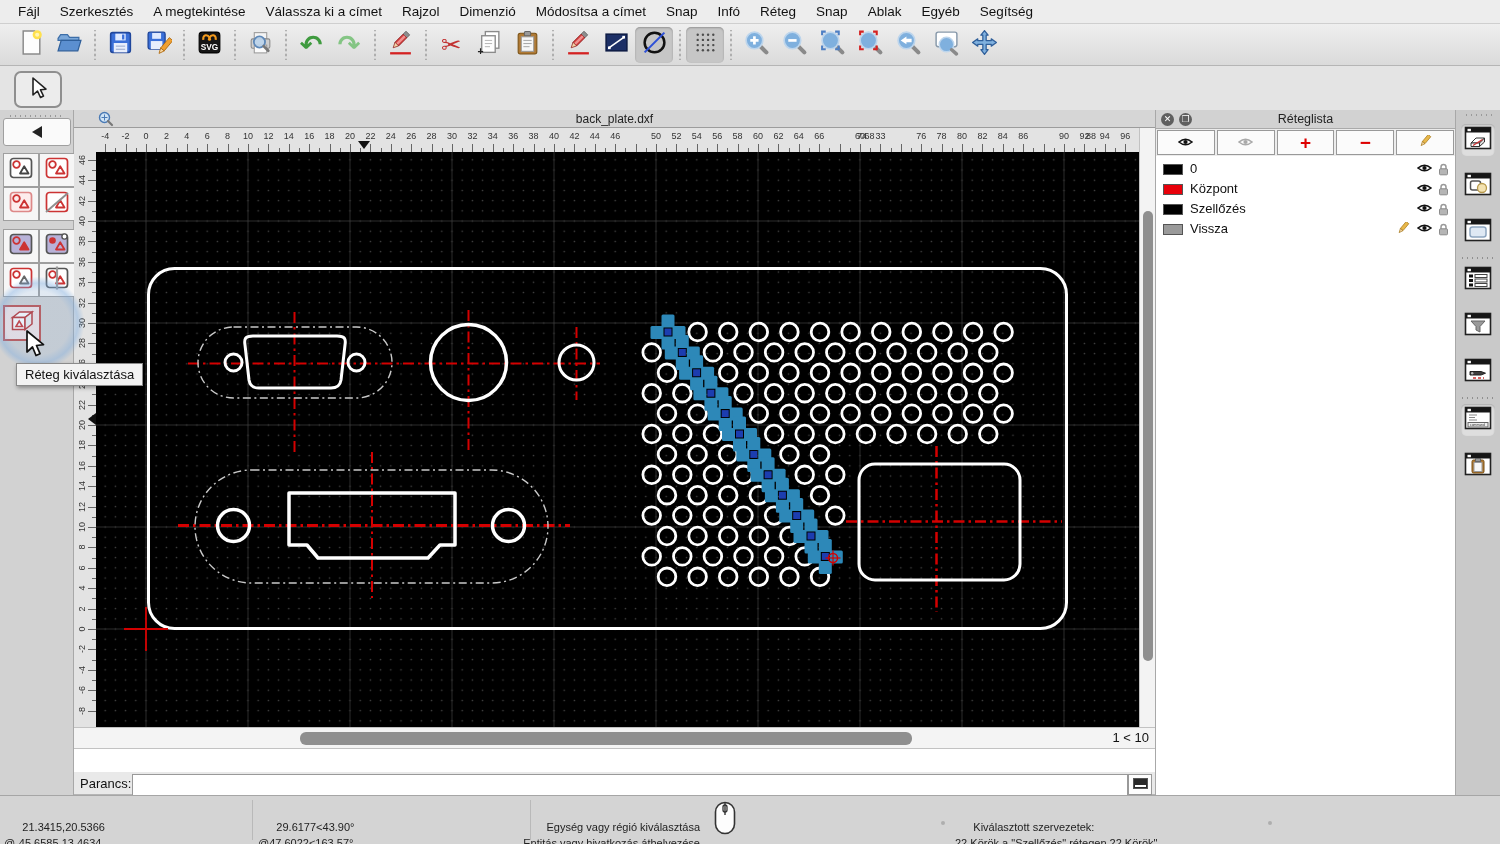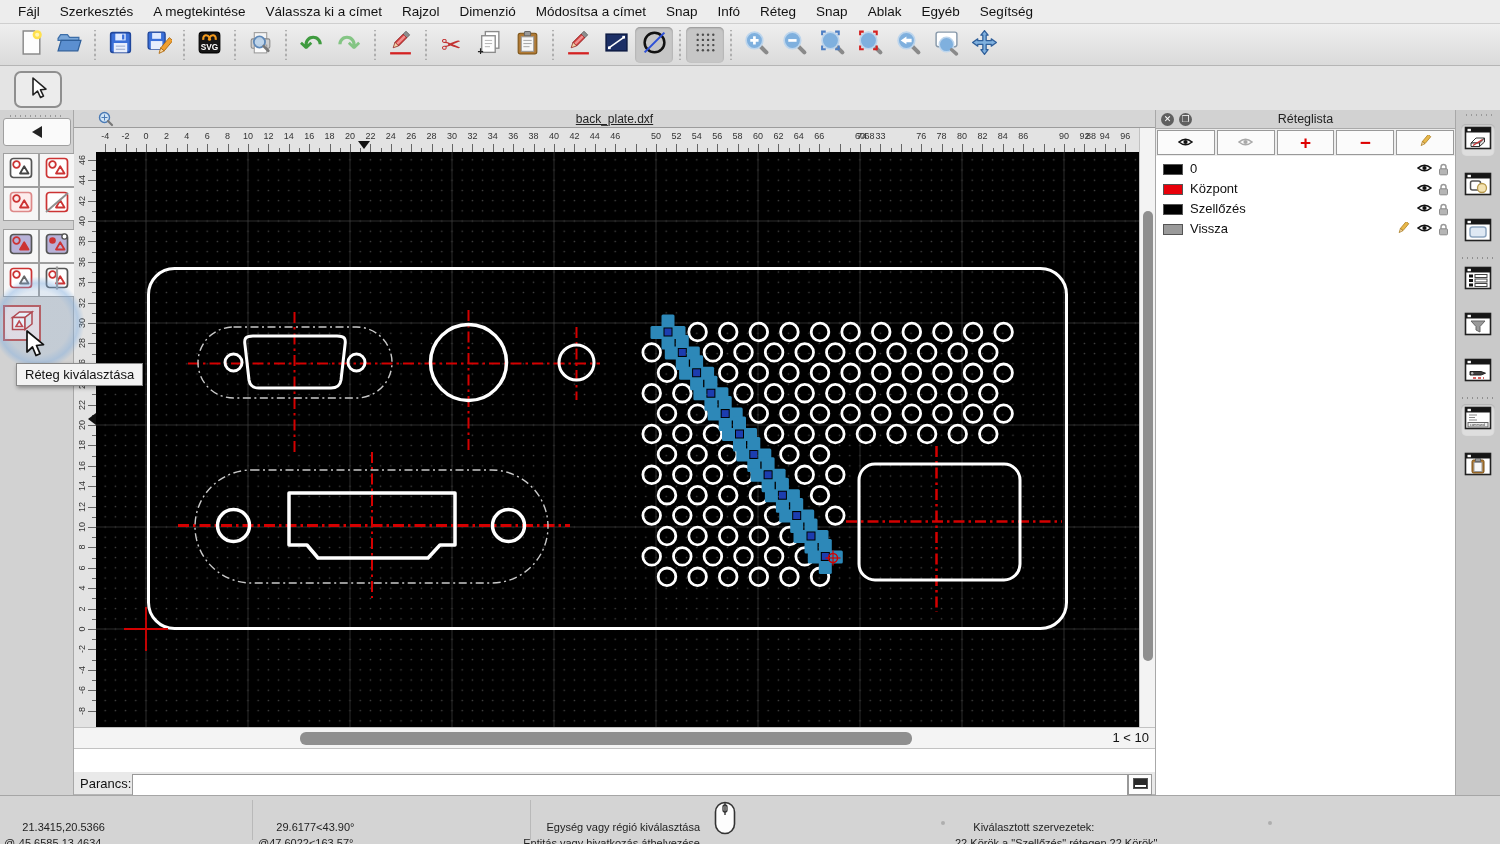--- a/index.html
+++ b/index.html
@@ -35,21 +35,21 @@
   .selcell.active{border:2px solid #c0504d;background:#f3e4e4;}
   
   #halo{left:-9px;top:276px;width:94px;height:94px;border-radius:50%;
         background:radial-gradient(circle,rgba(130,175,225,.18) 48%,rgba(120,170,225,.42) 60%,rgba(120,170,225,0) 70%);
         pointer-events:none;z-index:40;}
   #cursor{left:22px;top:330px;z-index:42;}
   #tooltip{left:16px;top:363px;background:#f2f2f2;border:1px solid #8a8a8a;box-shadow:1px 2px 4px rgba(0,0,0,.35);
            font-size:13px;padding:3px 8px;white-space:nowrap;z-index:41;}
   
   #mdititle{left:74px;top:110px;width:1081px;height:18px;background:#d6d6d6;border-bottom:1px solid #9c9c9c;box-sizing:border-box;}
-  #mdititle .t{position:absolute;left:0;right:0;text-align:center;font-size:12px;top:2px;color:#222;text-decoration:underline;}
+  #mdititle .t{position:absolute;left:0;right:0;text-align:center;font-size:12px;top:2px;color:#222;}
   #hruler{left:96px;top:128px;width:1043px;height:24px;background:#e3e3e3;overflow:hidden;}
   #vruler{left:74px;top:152px;width:22px;height:575px;background:#e3e3e3;overflow:hidden;}
   #rcorner{left:74px;top:128px;width:22px;height:24px;background:#e3e3e3;}
   .hlab{position:absolute;top:3px;font-size:9px;color:#333;transform:translateX(-50%);}
   .htick{position:absolute;bottom:0;width:1px;background:#666;}
   .vlab{position:absolute;left:1px;width:14px;font-size:9px;color:#333;transform:rotate(-90deg);transform-origin:center;text-align:center;}
   .vtick{position:absolute;right:0;height:1px;background:#666;}
   #hmarker{position:absolute;top:13px;width:0;height:0;border-left:6px solid transparent;border-right:6px solid transparent;border-top:8px solid #111;transform:translateX(-50%);}
   #vmarker{position:absolute;right:0;width:0;height:0;border-top:6px solid transparent;border-bottom:6px solid transparent;border-right:8px solid #111;transform:translateY(-50%);}
   

